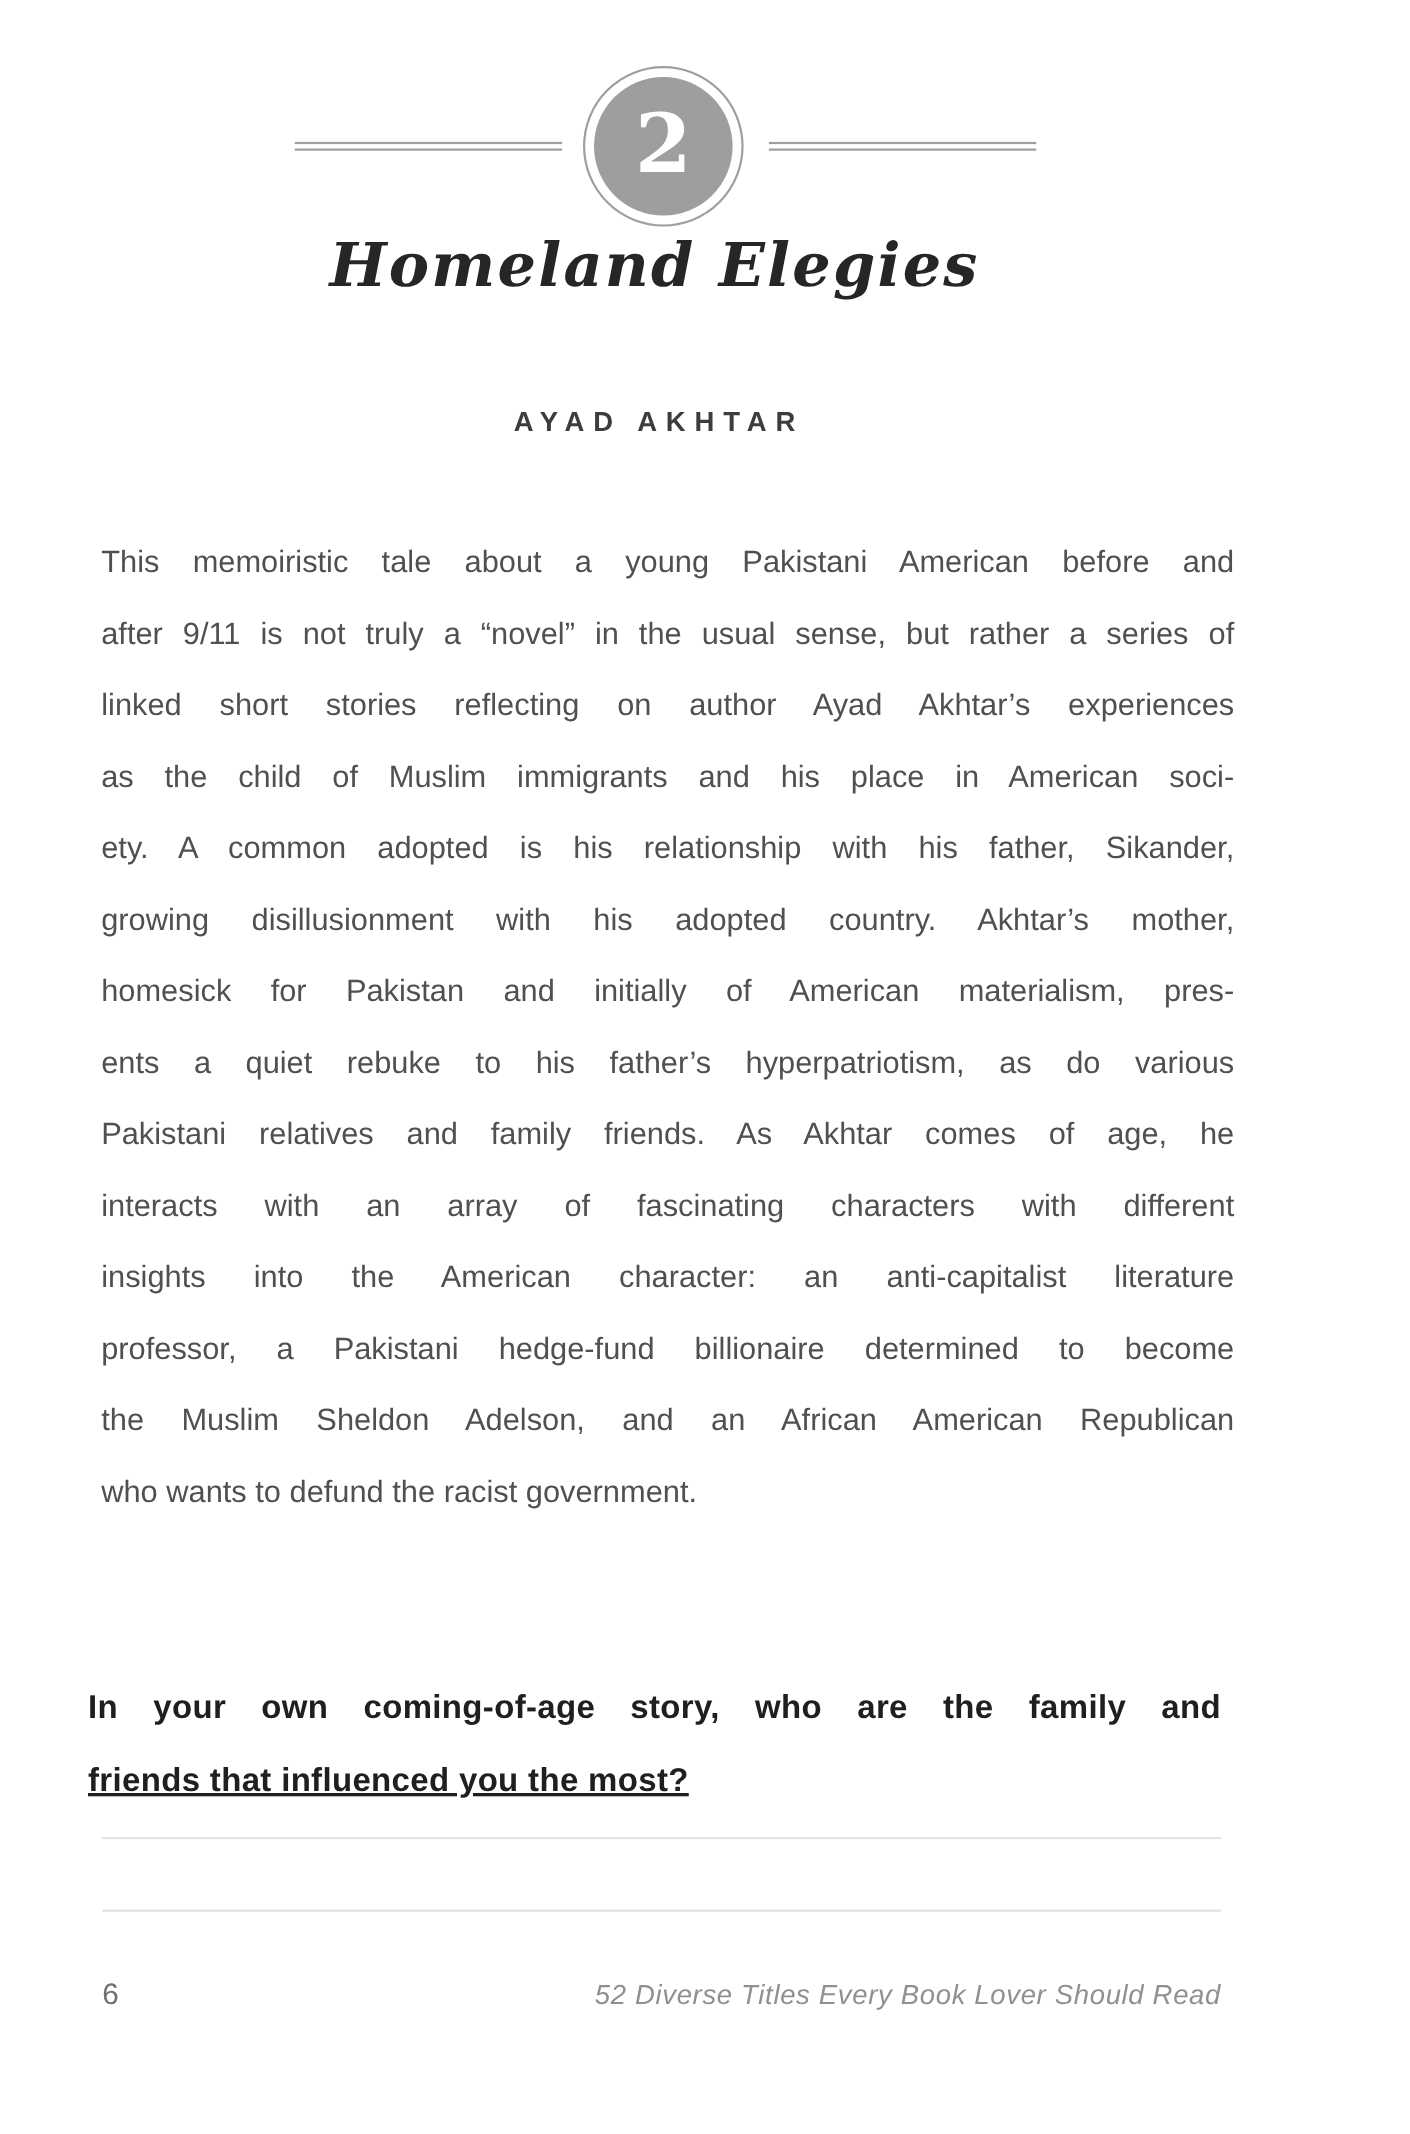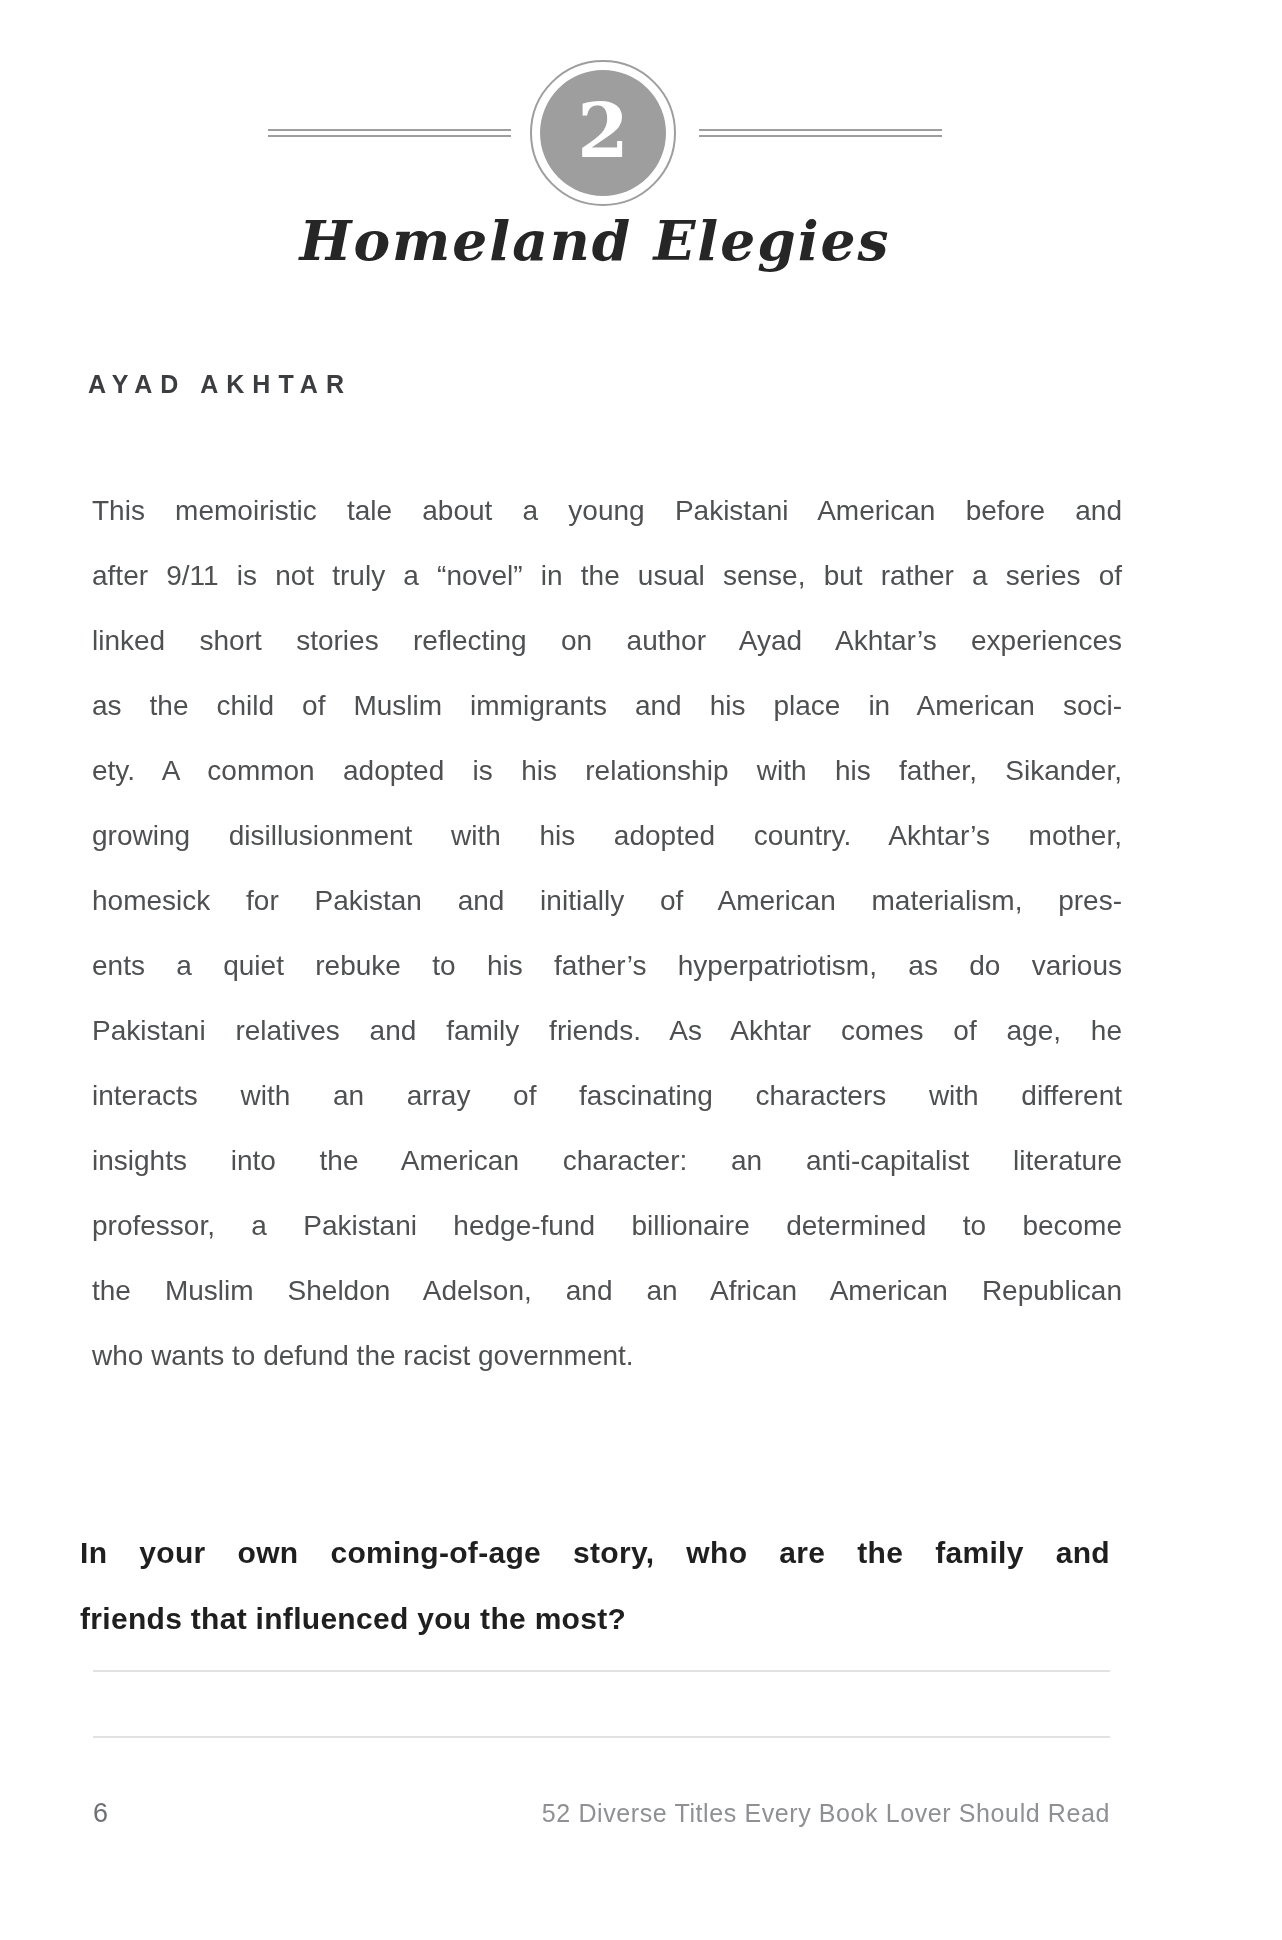--- a/index.html
+++ b/index.html
@@ -56,20 +56,21 @@
     font-style: italic;
     font-weight: bold;
     font-size: 55px;
     letter-spacing: 2px;
     color: var(--title-text, #262626);
   }
 
   .author {
     position: absolute;
     left: 80px; top: 370px; width: 1030px;
+    text-align: center;
     font-size: 25px;
     font-weight: bold;
     letter-spacing: 8px;
     text-indent: 8px;
     color: #3c3d40;
   }
 
   .body-text {
     position: absolute;
     left: 80px; top: 478px; width: 1030px;
@@ -94,21 +95,21 @@
     color: var(--question-text, #1f1f1f);
     letter-spacing: 0.3px;
   }
   .question .line {
     height: 66px;
     line-height: 66px;
     text-align: justify;
     text-align-last: justify;
     white-space: nowrap;
   }
-  .question .line.last { text-align-last: left; }
+  .question .line.last { text-align-last: left; text-decoration: underline; }
 
   .answer-rule {
     position: absolute;
     left: 93px; width: 1017px;
     border-top: 2px solid var(--rule-gray, #e2e2e2);
   }
   .answer-rule.r1 { top: 1670px; }
   .answer-rule.r2 { top: 1736px; }
 
   .footer {
@@ -117,20 +118,21 @@
     display: flex;
     justify-content: space-between;
     align-items: baseline;
   }
   .page-num {
     font-size: 27px;
     color: var(--page-number, #6f7073);
   }
   .running-title {
     font-size: 25px;
+    font-style: italic;
     letter-spacing: 0.6px;
     color: var(--footer-text, #8f9093);
     text-align: center;
   }
 </style>
 </head>
 <body>
 
 <div class="page">
 

